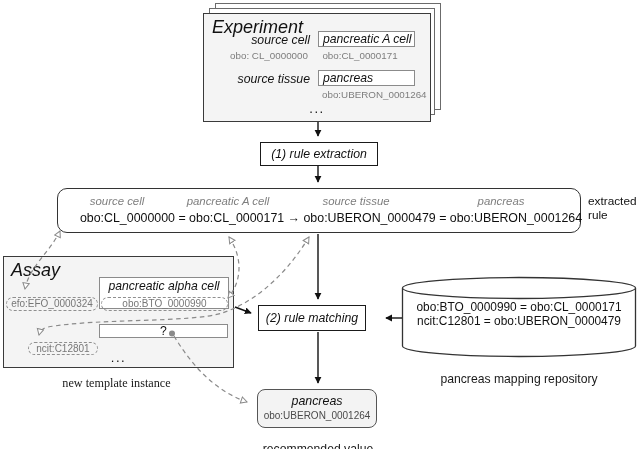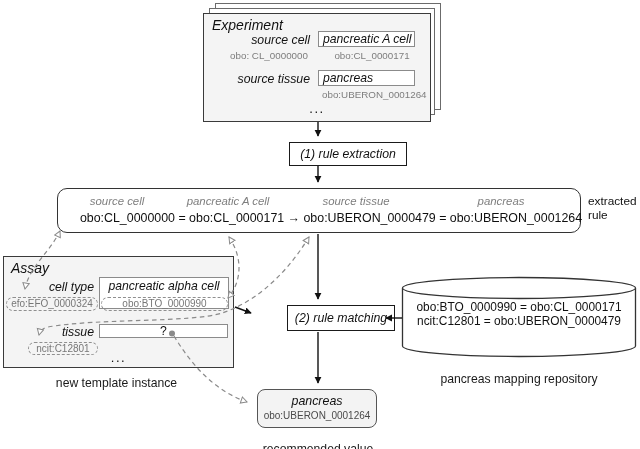--- a/index.html
+++ b/index.html
@@ -5,27 +5,27 @@
   html,body{margin:0;padding:0;background:#fff;}
   *{box-sizing:border-box;}
   #fig{
     position:relative;width:640px;height:449px;background:#fff;overflow:hidden;
     font-family:"Liberation Sans", sans-serif;color:#111;
   }
   .abs{position:absolute;}
   .caption{font-size:12.2px;color:#1a1a1a;text-align:center;}
   .sheet{position:absolute;background:#fff;border:1.3px solid #6b6b6b;}
   .panel{position:absolute;background:#f4f4f4;border:1.4px solid #3a3a3a;}
-  .panel-title{position:absolute;font-style:italic;font-size:14px;color:#111;white-space:nowrap;}
+  .panel-title{position:absolute;font-style:italic;font-size:18px;color:#111;white-space:nowrap;}
   .field-label{position:absolute;font-style:italic;font-size:12.3px;color:#111;text-align:right;white-space:nowrap;}
   .value-box{position:absolute;background:#fff;border:1px solid #8b8b8b;font-style:italic;font-size:12.2px;color:#111;white-space:nowrap;overflow:hidden;}
   .idtext{position:absolute;font-size:9.8px;color:#7d7d7d;text-align:center;white-space:nowrap;}
   .dashed-id{position:absolute;border:1.2px dashed #8f8f8f;border-radius:7px;font-size:10px;color:#777;text-align:center;white-space:nowrap;}
   .ellipsis{position:absolute;text-align:center;font-size:13px;letter-spacing:1.5px;color:#111;}
-  .step-box{position:absolute;background:#fff;border:1.9px solid #1a1a1a;font-style:italic;font-size:12.3px;color:#111;display:flex;align-items:center;justify-content:center;white-space:nowrap;margin-left:29px;}
+  .step-box{position:absolute;background:#fff;border:1.9px solid #1a1a1a;font-style:italic;font-size:12.3px;color:#111;display:flex;align-items:center;justify-content:center;white-space:nowrap;}
   .rule-box{position:absolute;left:57px;top:188px;width:524px;height:45px;background:#fff;border:1.2px solid #333;border-radius:10px;}
   .rule-term{position:absolute;top:6px;transform:translateX(-50%);font-style:italic;font-size:11.4px;color:#7e7e7e;white-space:nowrap;}
   .rule-expr{position:absolute;top:22px;left:12px;width:100%;text-align:center;font-size:12.4px;color:#0f0f0f;white-space:nowrap;}
   .side-label{position:absolute;font-size:11.8px;line-height:13.5px;color:#111;}
   .repo-line{text-align:center;font-size:11.9px;line-height:13.8px;color:#111;white-space:nowrap;}
   .rec-box{position:absolute;left:257px;top:389px;width:120px;height:39px;background:#f3f3f3;border:1.3px solid #555;border-radius:8px;}
   svg.overlay{position:absolute;left:0;top:0;pointer-events:none;z-index:6;}
 </style>
 </head>
 <body>
@@ -33,52 +33,50 @@
 <div id="fig">
 
   <div class="sheet" style="left:215px;top:3px;width:226px;height:107px;"></div>
   <div class="sheet" style="left:209px;top:8px;width:226px;height:107px;"></div>
 
   <div class="panel" style="left:203px;top:13px;width:228px;height:109px;z-index:2;">
     <div class="panel-title" style="left:8px;top:3px;">Experiment</div>
     <div class="field-label" style="left:0;top:19px;width:106px;">source cell</div>
     <div class="value-box" style="left:114px;top:17px;width:97px;height:16px;line-height:15px;padding-left:4px;">pancreatic A cell</div>
     <div class="idtext" style="left:12px;top:36px;width:106px;">obo: CL_0000000</div>
-    <div class="idtext" style="left:118px;top:36px;width:100px;text-align:center;">obo:CL_0000171</div>
+    <div class="idtext" style="left:106px;top:36px;width:100px;text-align:center;">obo:CL_0000171</div>
     <div class="field-label" style="left:0;top:58px;width:106px;">source tissue</div>
     <div class="value-box" style="left:114px;top:56px;width:97px;height:16px;line-height:15px;padding-left:4px;">pancreas</div>
     <div class="idtext" style="left:118px;top:75px;width:104px;">obo:UBERON_0001264</div>
     <div class="ellipsis" style="left:0;top:87px;width:100%;">...</div>
   </div>
 
 
   <div class="step-box" style="left:260px;top:142px;width:118px;height:24px;">(1) rule extraction</div>
 
   <div class="rule-box">
     <span class="rule-term" style="left:59px;">source cell</span>
     <span class="rule-term" style="left:170px;">pancreatic A cell</span>
     <span class="rule-term" style="left:298px;">source tissue</span>
     <span class="rule-term" style="left:443px;">pancreas</span>
     <div class="rule-expr">obo:CL_0000000 = obo:CL_0000171 → obo:UBERON_0000479 = obo:UBERON_0001264</div>
   </div>
   <div class="side-label" style="left:588px;top:195px;width:54px;">extracted rule</div>
 
   <div class="panel" style="left:3px;top:256px;width:231px;height:112px;">
     <div class="panel-title" style="left:7px;top:3px;">Assay</div>
-    <div class="field-label" style="left:0;top:23px;width:90px;">cell type</div>
     <div class="value-box" style="left:95px;top:20px;width:130px;height:32px;line-height:16px;text-align:center;">pancreatic alpha cell</div>
     <div class="dashed-id" style="left:2px;top:40px;width:92px;height:14px;line-height:12px;">efo:EFO_0000324</div>
     <div class="dashed-id" style="left:97px;top:40px;width:127px;height:14px;line-height:12px;">obo:BTO_0000990</div>
-    <div class="field-label" style="left:0;top:68px;width:90px;">tissue</div>
     <div class="value-box" style="left:95px;top:67px;width:129px;height:14px;line-height:12px;text-align:center;font-style:normal;">?</div>
     <div class="dashed-id" style="left:24px;top:85px;width:70px;height:13px;line-height:11px;">ncit:C12801</div>
     <div class="ellipsis" style="left:0;top:93px;width:100%;">...</div>
   </div>
 
-  <div class="caption abs" style="left:39px;top:376px;width:155px;">new template instance</div>
+  <div class="caption abs" style="left:39px;top:376px;width:155px;font-family:Liberation Serif, serif;">new template instance</div>
 
   <div class="step-box" style="left:258px;top:305px;width:108px;height:26px;">(2) rule matching</div>
 
   <svg class="abs" style="left:401px;top:272px;" width="236" height="90" viewBox="0 0 236 90">
     <path d="M1.5,16 L1.5,74 A116.5,10.5 0 0 0 234.5,74 L234.5,16" fill="#fff" stroke="#333" stroke-width="1.3"></path>
     <ellipse cx="118" cy="16" rx="116.5" ry="10.5" fill="#fff" stroke="#333" stroke-width="1.3"></ellipse>
   </svg>
   <div class="abs" style="left:407px;top:301px;width:224px;z-index:3;">
     <div class="repo-line">obo:BTO_0000990 = obo:CL_0000171</div>
     <div class="repo-line">ncit:C12801 = obo:UBERON_0000479</div>

